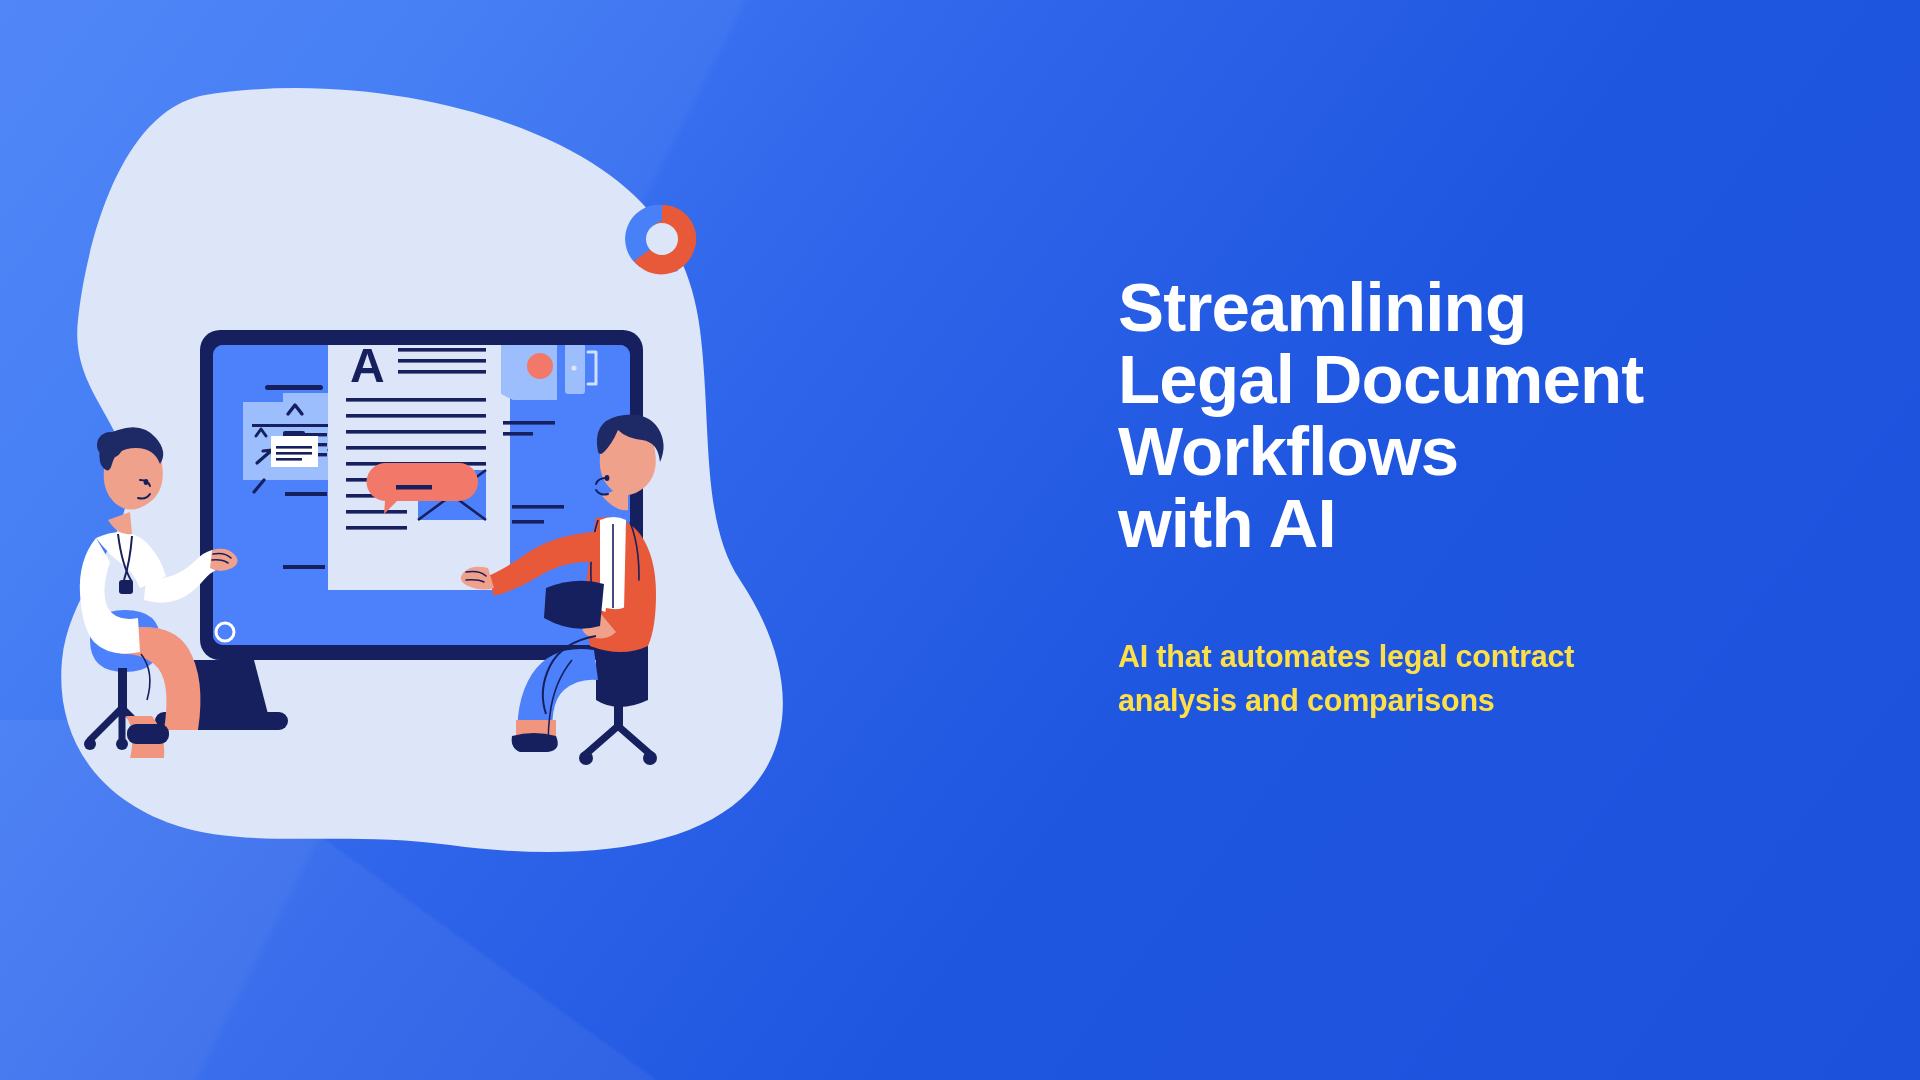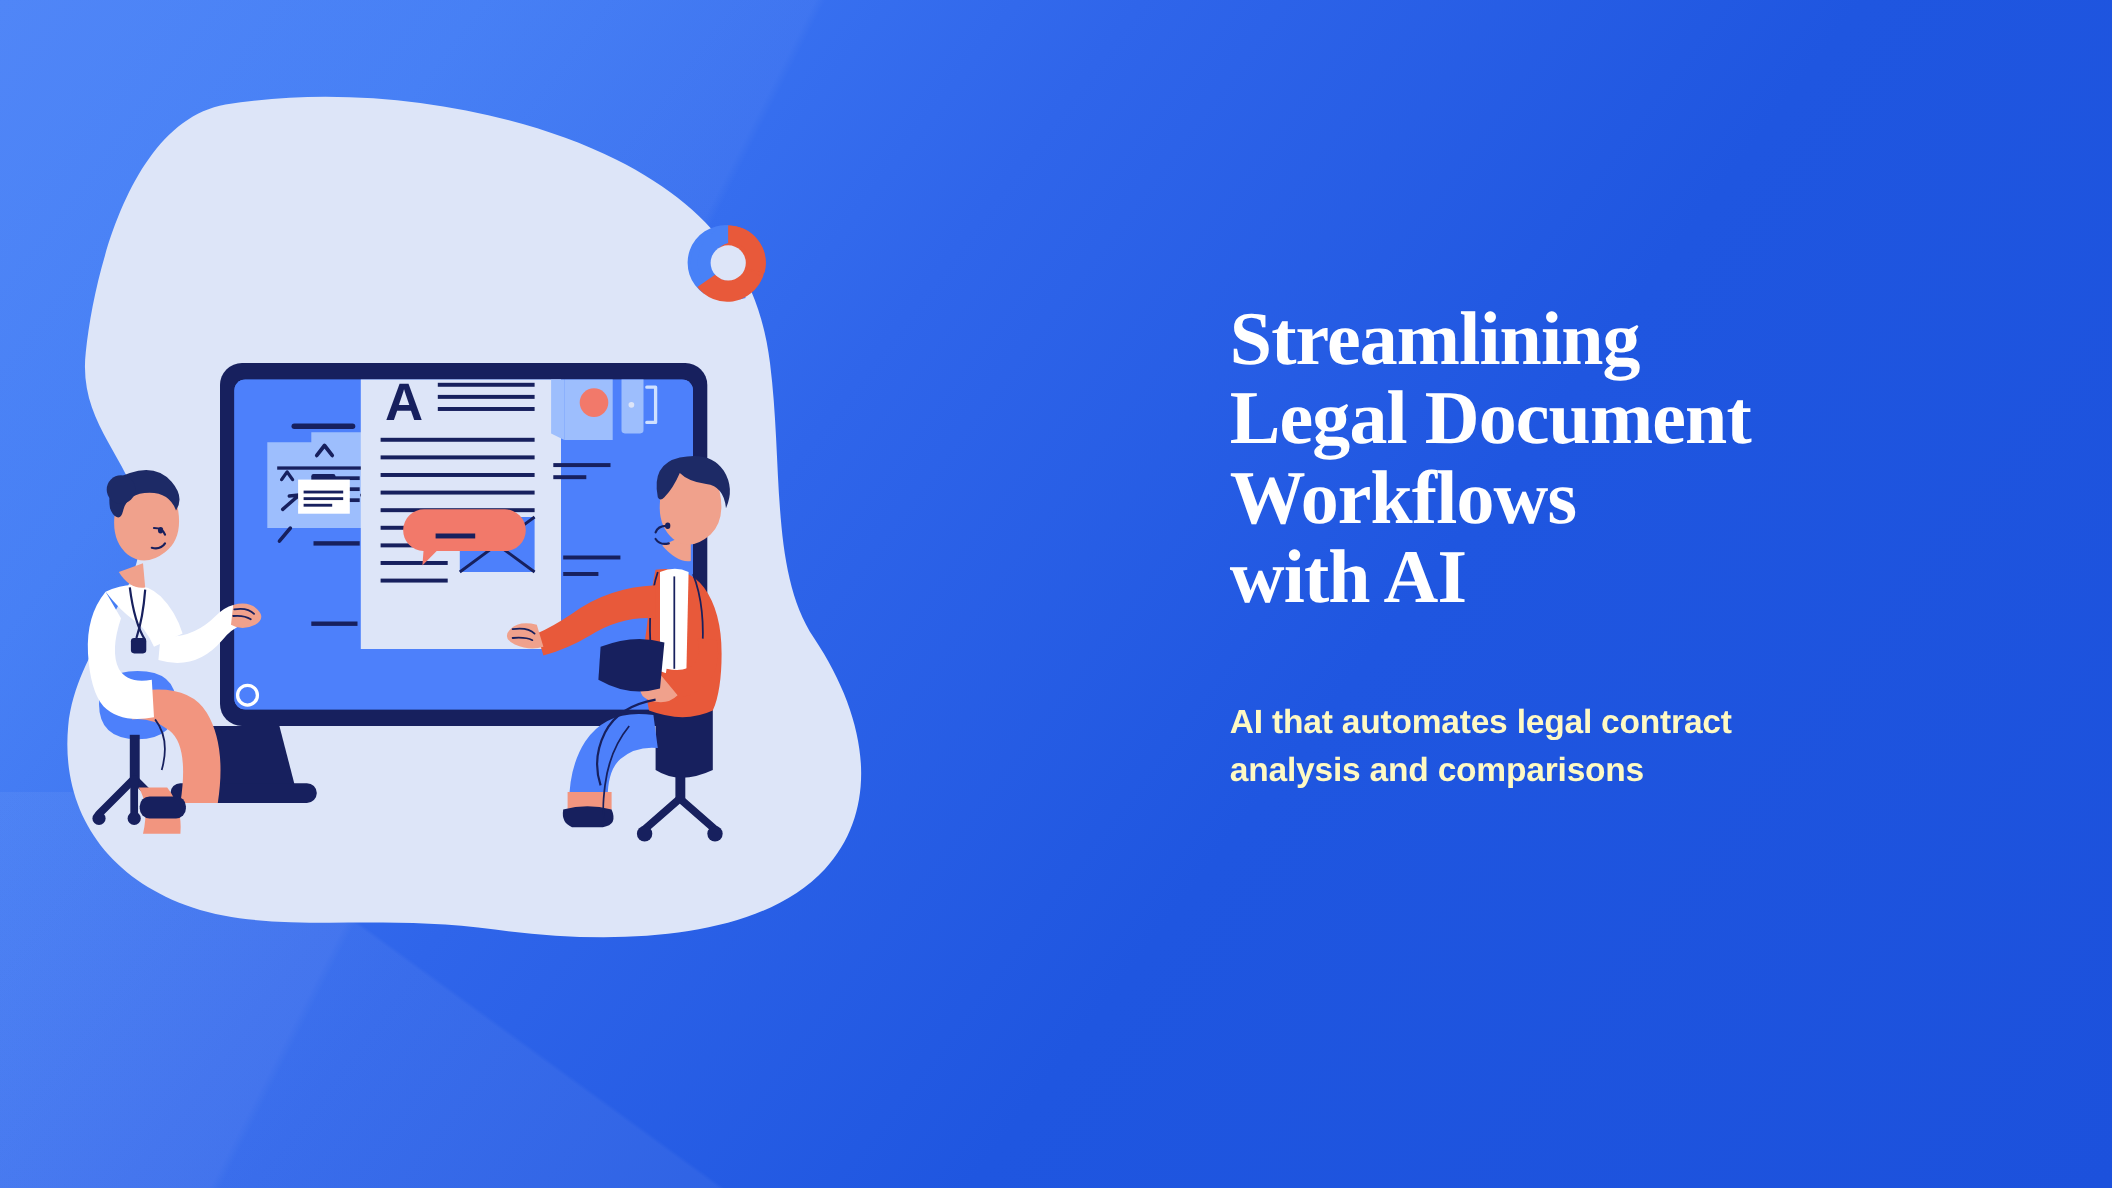--- a/index.html
+++ b/index.html
@@ -41,25 +41,24 @@
   .text-col {
     position:absolute; left:1118px; top:272px; width:700px;
   }
   .headline {
     color:#ffffff;
     font-size:69px;
     line-height:1.045;
     font-weight:700;
     letter-spacing:-0.8px;
     white-space:pre-line;
-    font-family:Liberation Serif, serif;
   }
   .subhead {
     margin-top:75px;
-    color:#fef9c3;
+    color:#fde047;
     font-size:30.5px;
     line-height:1.42;
     font-weight:700;
     letter-spacing:-0.2px;
     white-space:pre-line;
   }
 </style>
 </head>
 <body>
 

